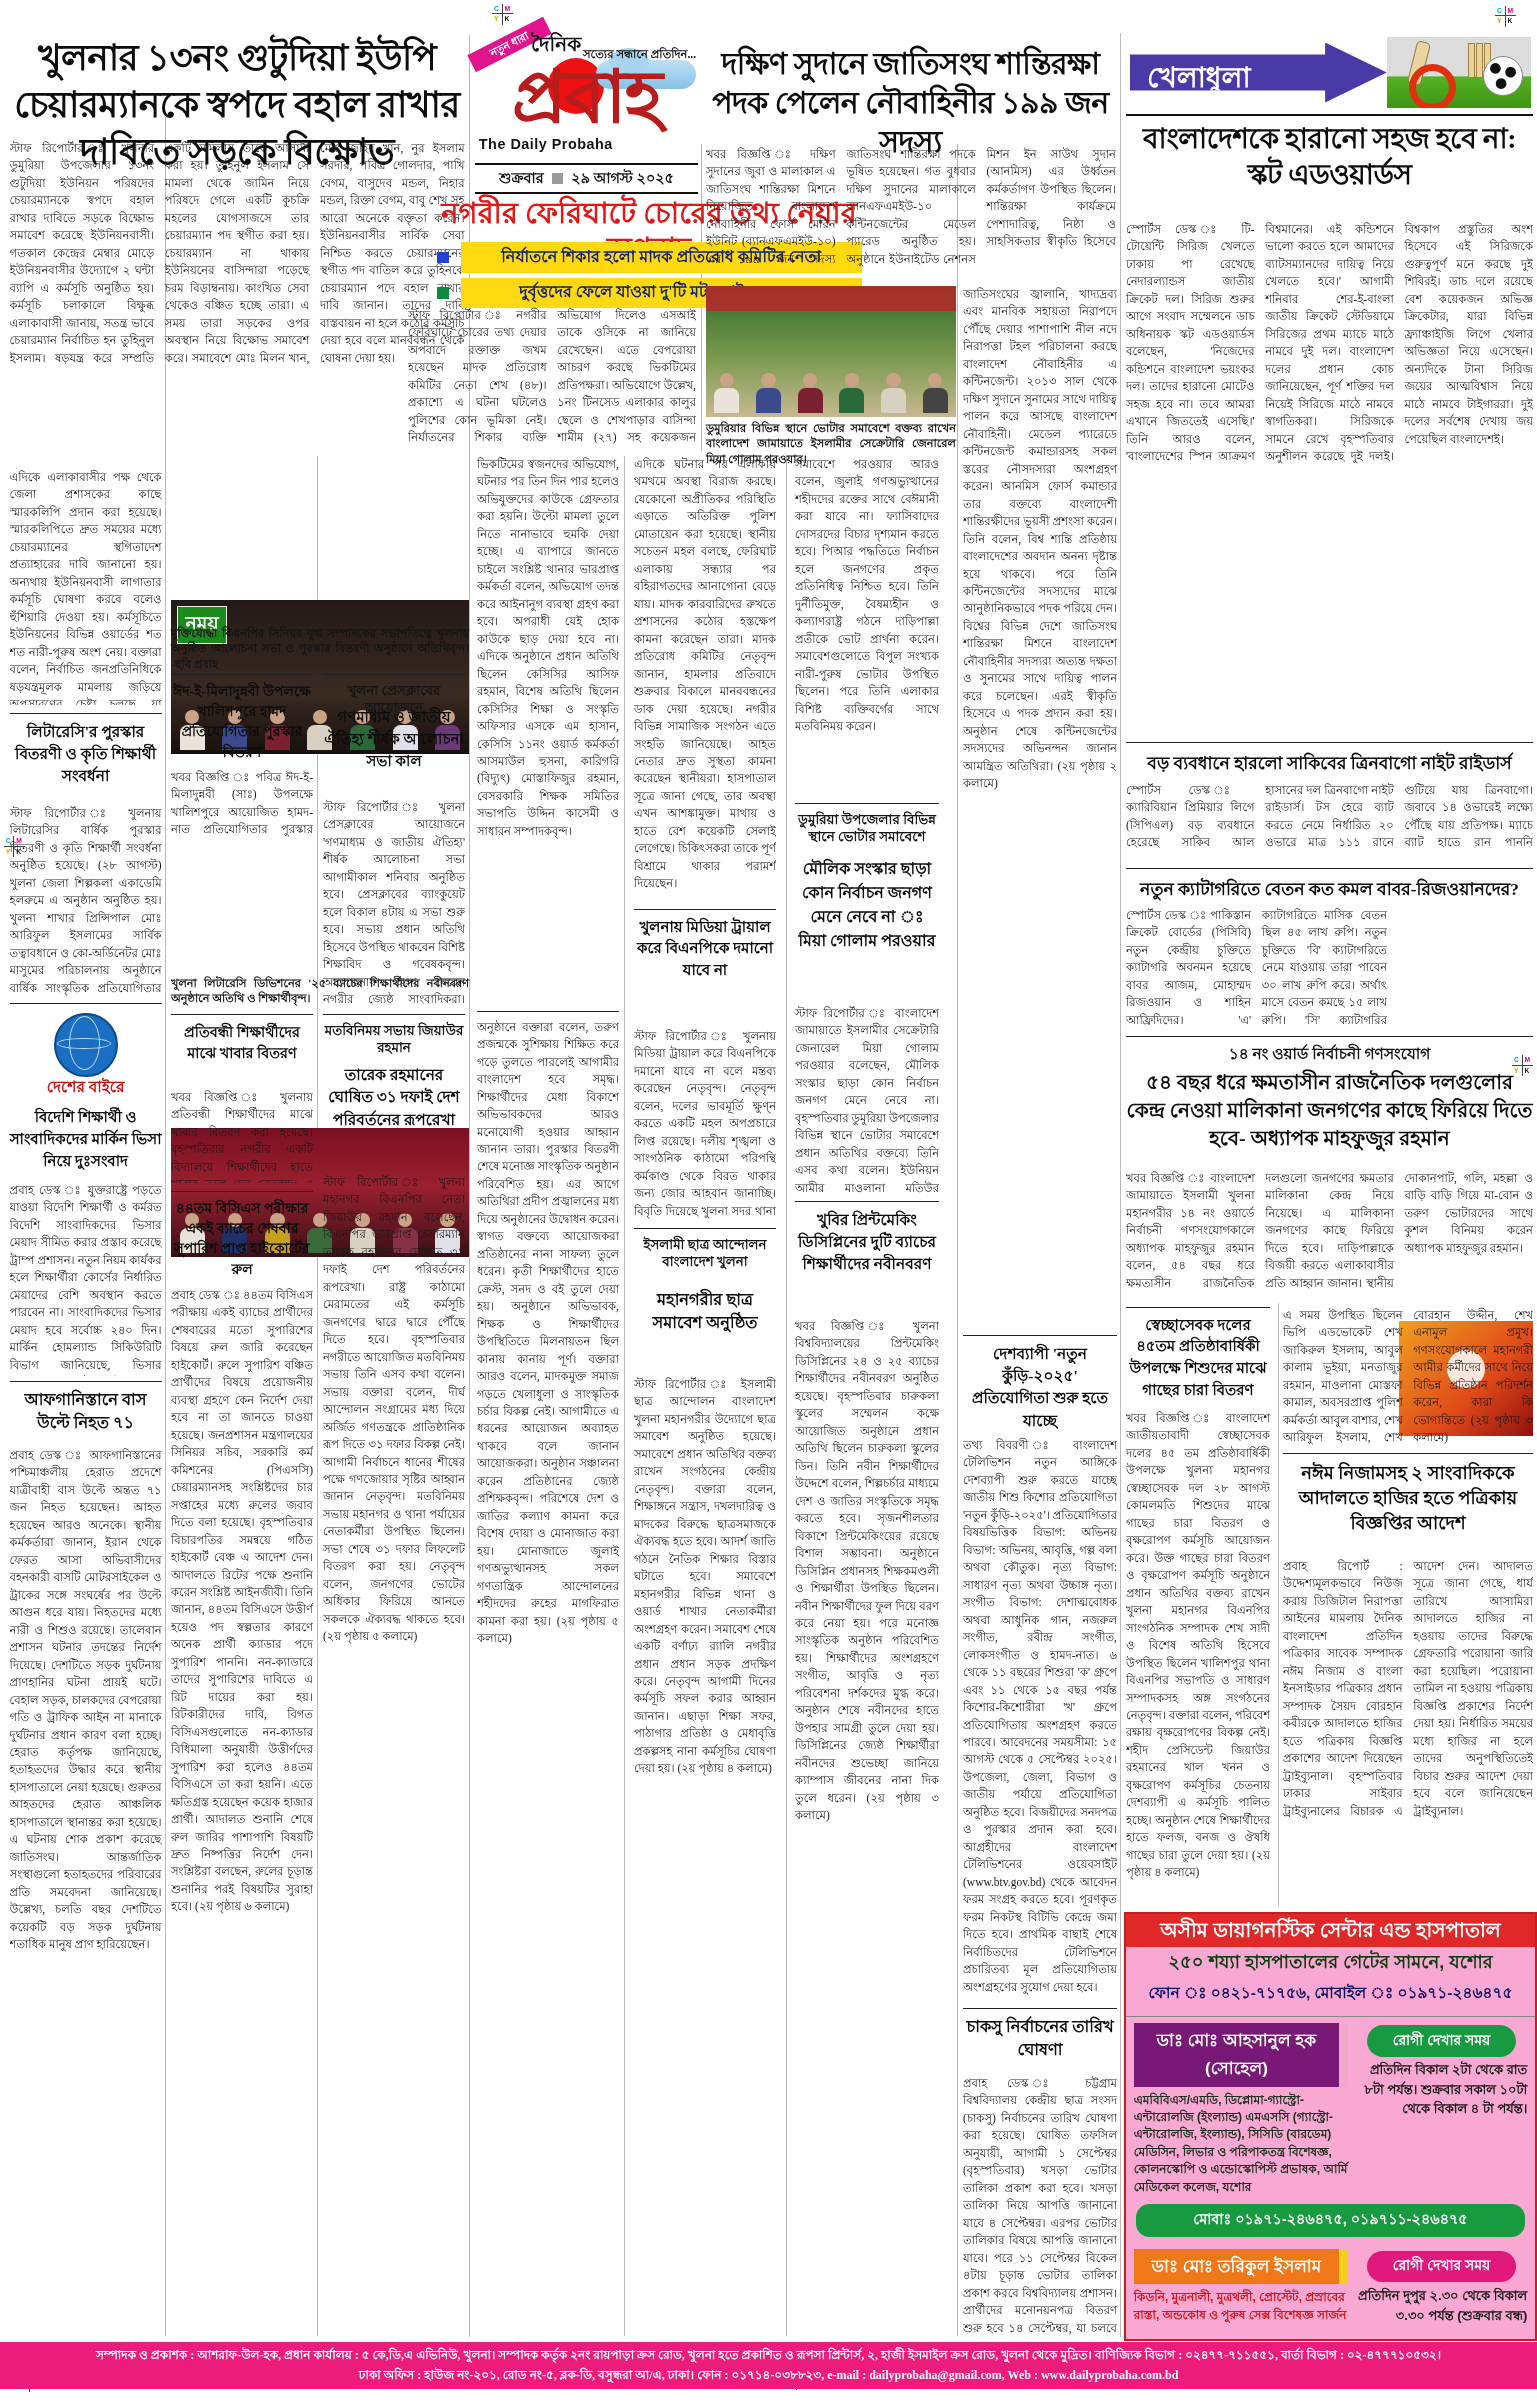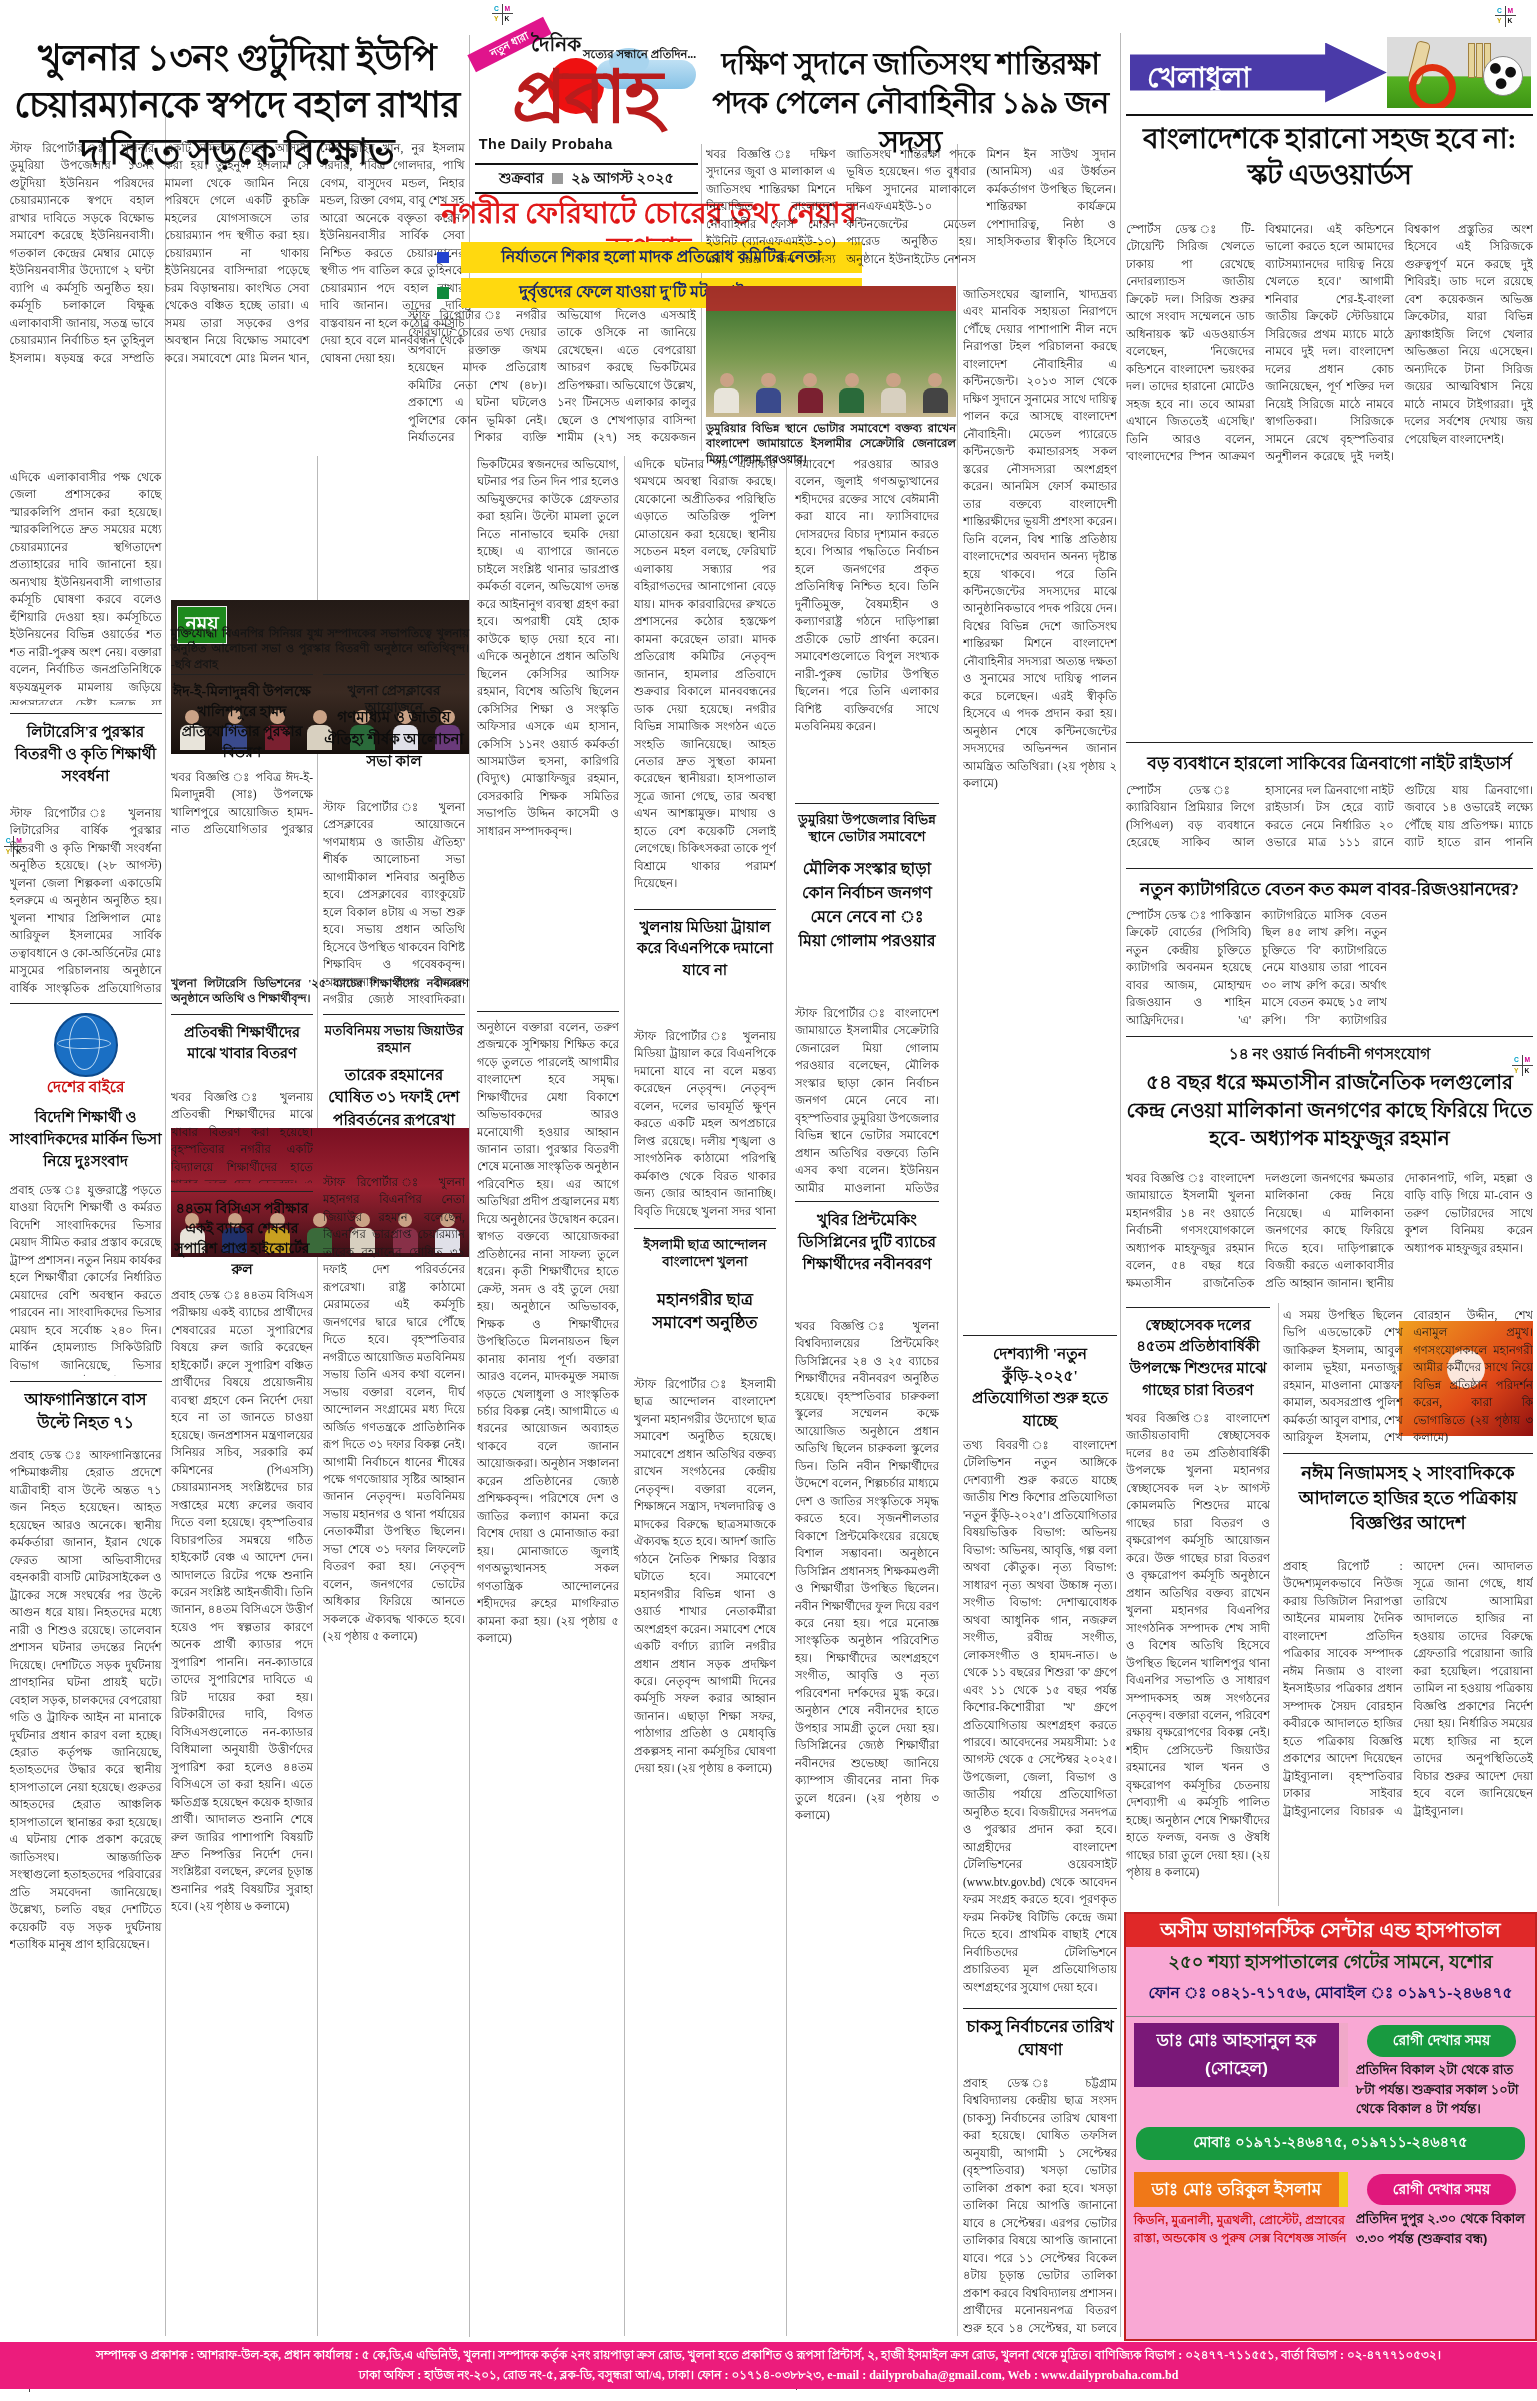--- a/index.html
+++ b/index.html
@@ -72,21 +72,21 @@
   .doc-row{display:flex;gap:7.7px;padding:5.8px 7.7px 1.9px;}
   .doc-left{flex:1.25;}
   .doc-right{flex:1;}
   .doc-name1{background:#7a1878;color:#fff;font-weight:bold;font-size:17px;text-align:center;padding:3.8px 1.9px;border-right:9.6px solid #f0a8c8;}
   .doc-name2{background:#f07818;color:#fff;font-weight:bold;font-size:17px;text-align:center;padding:3.8px 1.9px;border-right:9.6px solid #f0d018;}
   .doc-quals{font-size:12px;font-weight:bold;color:#203020;line-height:1.45;margin-top:4.8px;}
   .doc-quals.red{color:#d01818;}
   .hours-pill{border-radius:17.3px;color:#fff;font-weight:bold;text-align:center;font-size:14px;padding:3.8px 5.8px;width:80%;margin:1.9px auto;}
   .hours-pill.green{background:#189a40;}
   .hours-pill.pink{background:#e0187c;}
-  .hours-txt{text-align:left;font-weight:bold;font-size:13px;line-height:1.5;margin-top:3.8px;}
+  .hours-txt{text-align:right;font-weight:bold;font-size:13px;line-height:1.5;margin-top:3.8px;}
   .mob-pill{background:#189a40;color:#fff;font-weight:bold;text-align:center;font-size:14.4px;border-radius:13.4px;padding:4.8px 3.8px;margin:5.8px 9.6px;}
   
   .footer{background:#ec1c7c;color:#fff;text-align:center;font-size:12px;line-height:1.7;font-weight:bold;padding-top:2.9px;}
   
   .cmyk{width:21px;height:21px;position:absolute;font-family:"Liberation Sans",sans-serif;font-size:6.7px;font-weight:bold;}
   .cmyk:before{content:"";position:absolute;left:9.6px;top:0;width:1px;height:21px;background:#444;}
   .cmyk:after{content:"";position:absolute;left:0;top:9.6px;width:21px;height:1px;background:#444;}
   .cmyk i{position:absolute;font-style:normal;}
   .cmyk .c{left:1.9px;top:1px;color:#00a0c8;} .cmyk .m{left:12.5px;top:1px;color:#d0008c;}
   .cmyk .y{left:1.9px;top:11.5px;color:#c8a800;} .cmyk .k{left:12.5px;top:11.5px;color:#111;}
@@ -365,20 +365,21 @@
   <div class="abs hl sep-top" style="left:963px;top:2008px;width:154px;height:61px;font-size:16.3px;line-height:1.4;">চাকসু নির্বাচনের তারিখ ঘোষণা</div>
   <div class="abs body-txt" style="left:963px;top:2075px;width:154px;height:261px;">প্রবাহ ডেস্ক ঃ চট্টগ্রাম বিশ্ববিদ্যালয় কেন্দ্রীয় ছাত্র সংসদ (চাকসু) নির্বাচনের তারিখ ঘোষণা করা হয়েছে। ঘোষিত তফসিল অনুযায়ী, আগামী ১ সেপ্টেম্বর (বৃহস্পতিবার) খসড়া ভোটার তালিকা প্রকাশ করা হবে। খসড়া তালিকা নিয়ে আপত্তি জানানো যাবে ৪ সেপ্টেম্বর। এরপর ভোটার তালিকার বিষয়ে আপত্তি জানানো যাবে। পরে ১১ সেপ্টেম্বর বিকেল ৪টায় চূড়ান্ত ভোটার তালিকা প্রকাশ করবে বিশ্ববিদ্যালয় প্রশাসন। প্রার্থীদের মনোনয়নপত্র বিতরণ শুরু হবে ১৪ সেপ্টেম্বর, যা চলবে ১৬ সেপ্টেম্বর পর্যন্ত।</div>
 
   <div class="abs ad" style="left:1124px;top:1912px;width:409px;height:425px;">
     <div class="ad-title">অসীম ডায়াগনস্টিক সেন্টার এন্ড হাসপাতাল</div>
     <div class="ad-sub">২৫০ শয্যা হাসপাতালের গেটের সামনে, যশোর</div>
     <div class="ad-phone">ফোন ঃ ০৪২১-৭১৭৫৬, মোবাইল ঃ ০১৯৭১-২৪৬৪৭৫</div>
     <div class="doc-row">
       <div class="doc-left">
         <div class="doc-name1">ডাঃ মোঃ আহসানুল হক (সোহেল)</div>
+        <div class="doc-quals">এমবিবিএস/এমডি, ডিপ্লোমা-গ্যাস্ট্রো-এন্টারোলজি (ইংল্যান্ড) এমএসসি (গ্যাস্ট্রো-এন্টারোলজি, ইংল্যান্ড), সিসিডি (বারডেম) মেডিসিন, লিভার ও পরিপাকতন্ত্র বিশেষজ্ঞ, কোলনস্কোপি ও এন্ডোস্কোপিস্ট প্রভাষক, আর্মি মেডিকেল কলেজ, যশোর</div>
       </div>
       <div class="doc-right">
         <div class="hours-pill green">রোগী দেখার সময়</div>
         <div class="hours-txt">প্রতিদিন বিকাল ২টা থেকে রাত ৮টা পর্যন্ত। শুক্রবার সকাল ১০টা থেকে বিকাল ৪ টা পর্যন্ত।</div>
       </div>
     </div>
     <div class="mob-pill">মোবাঃ ০১৯৭১-২৪৬৪৭৫, ০১৯৭১১-২৪৬৪৭৫</div>
     <div class="doc-row">
       <div class="doc-left">
         <div class="doc-name2">ডাঃ মোঃ তরিকুল ইসলাম</div>

